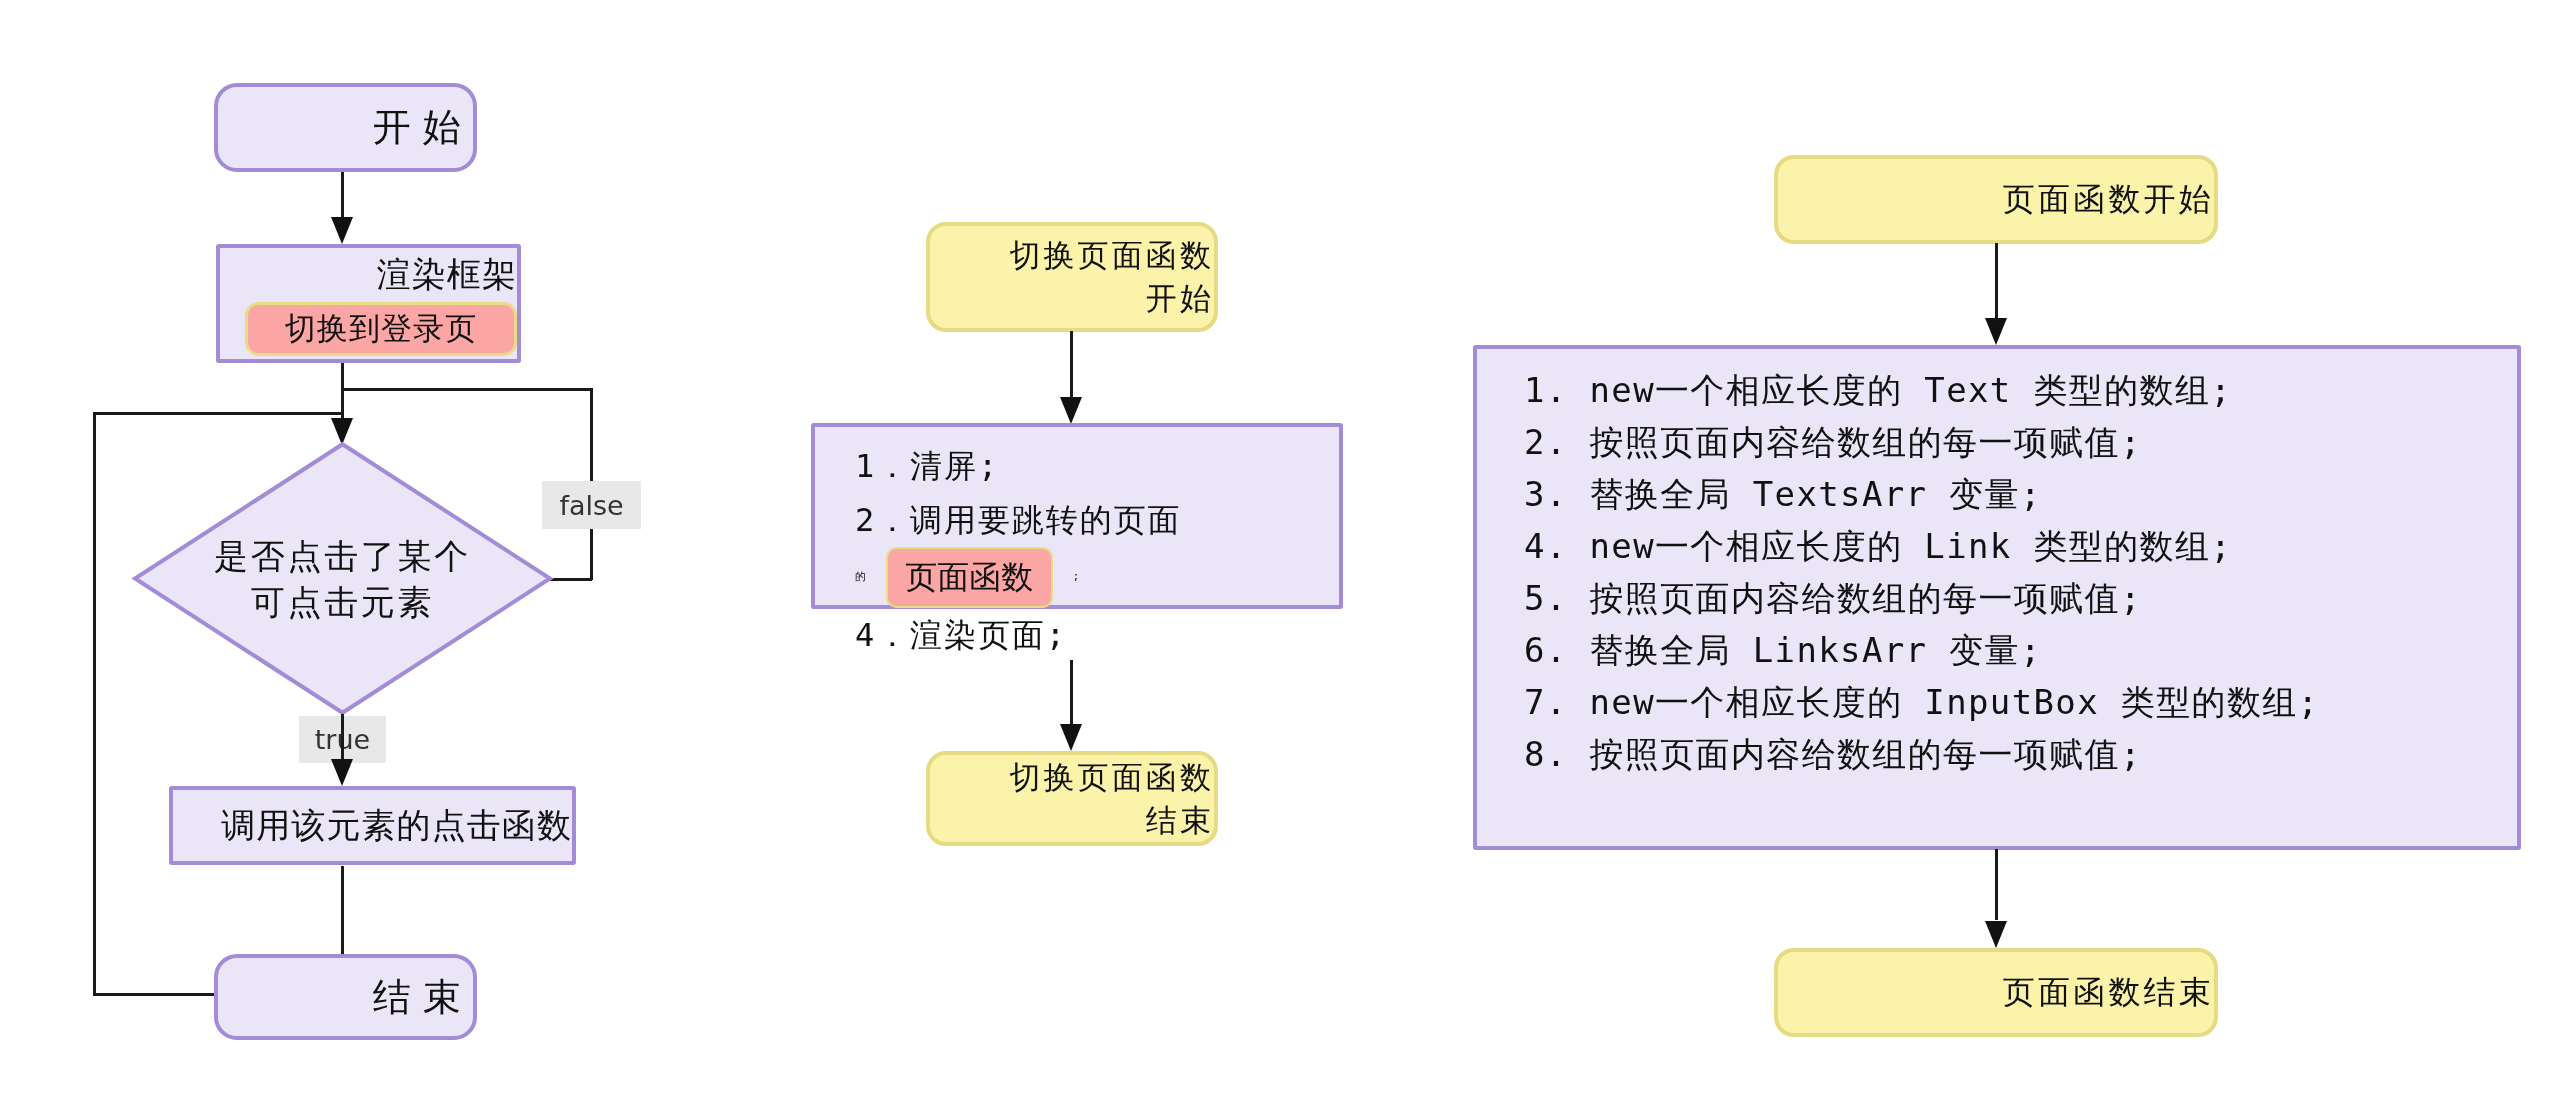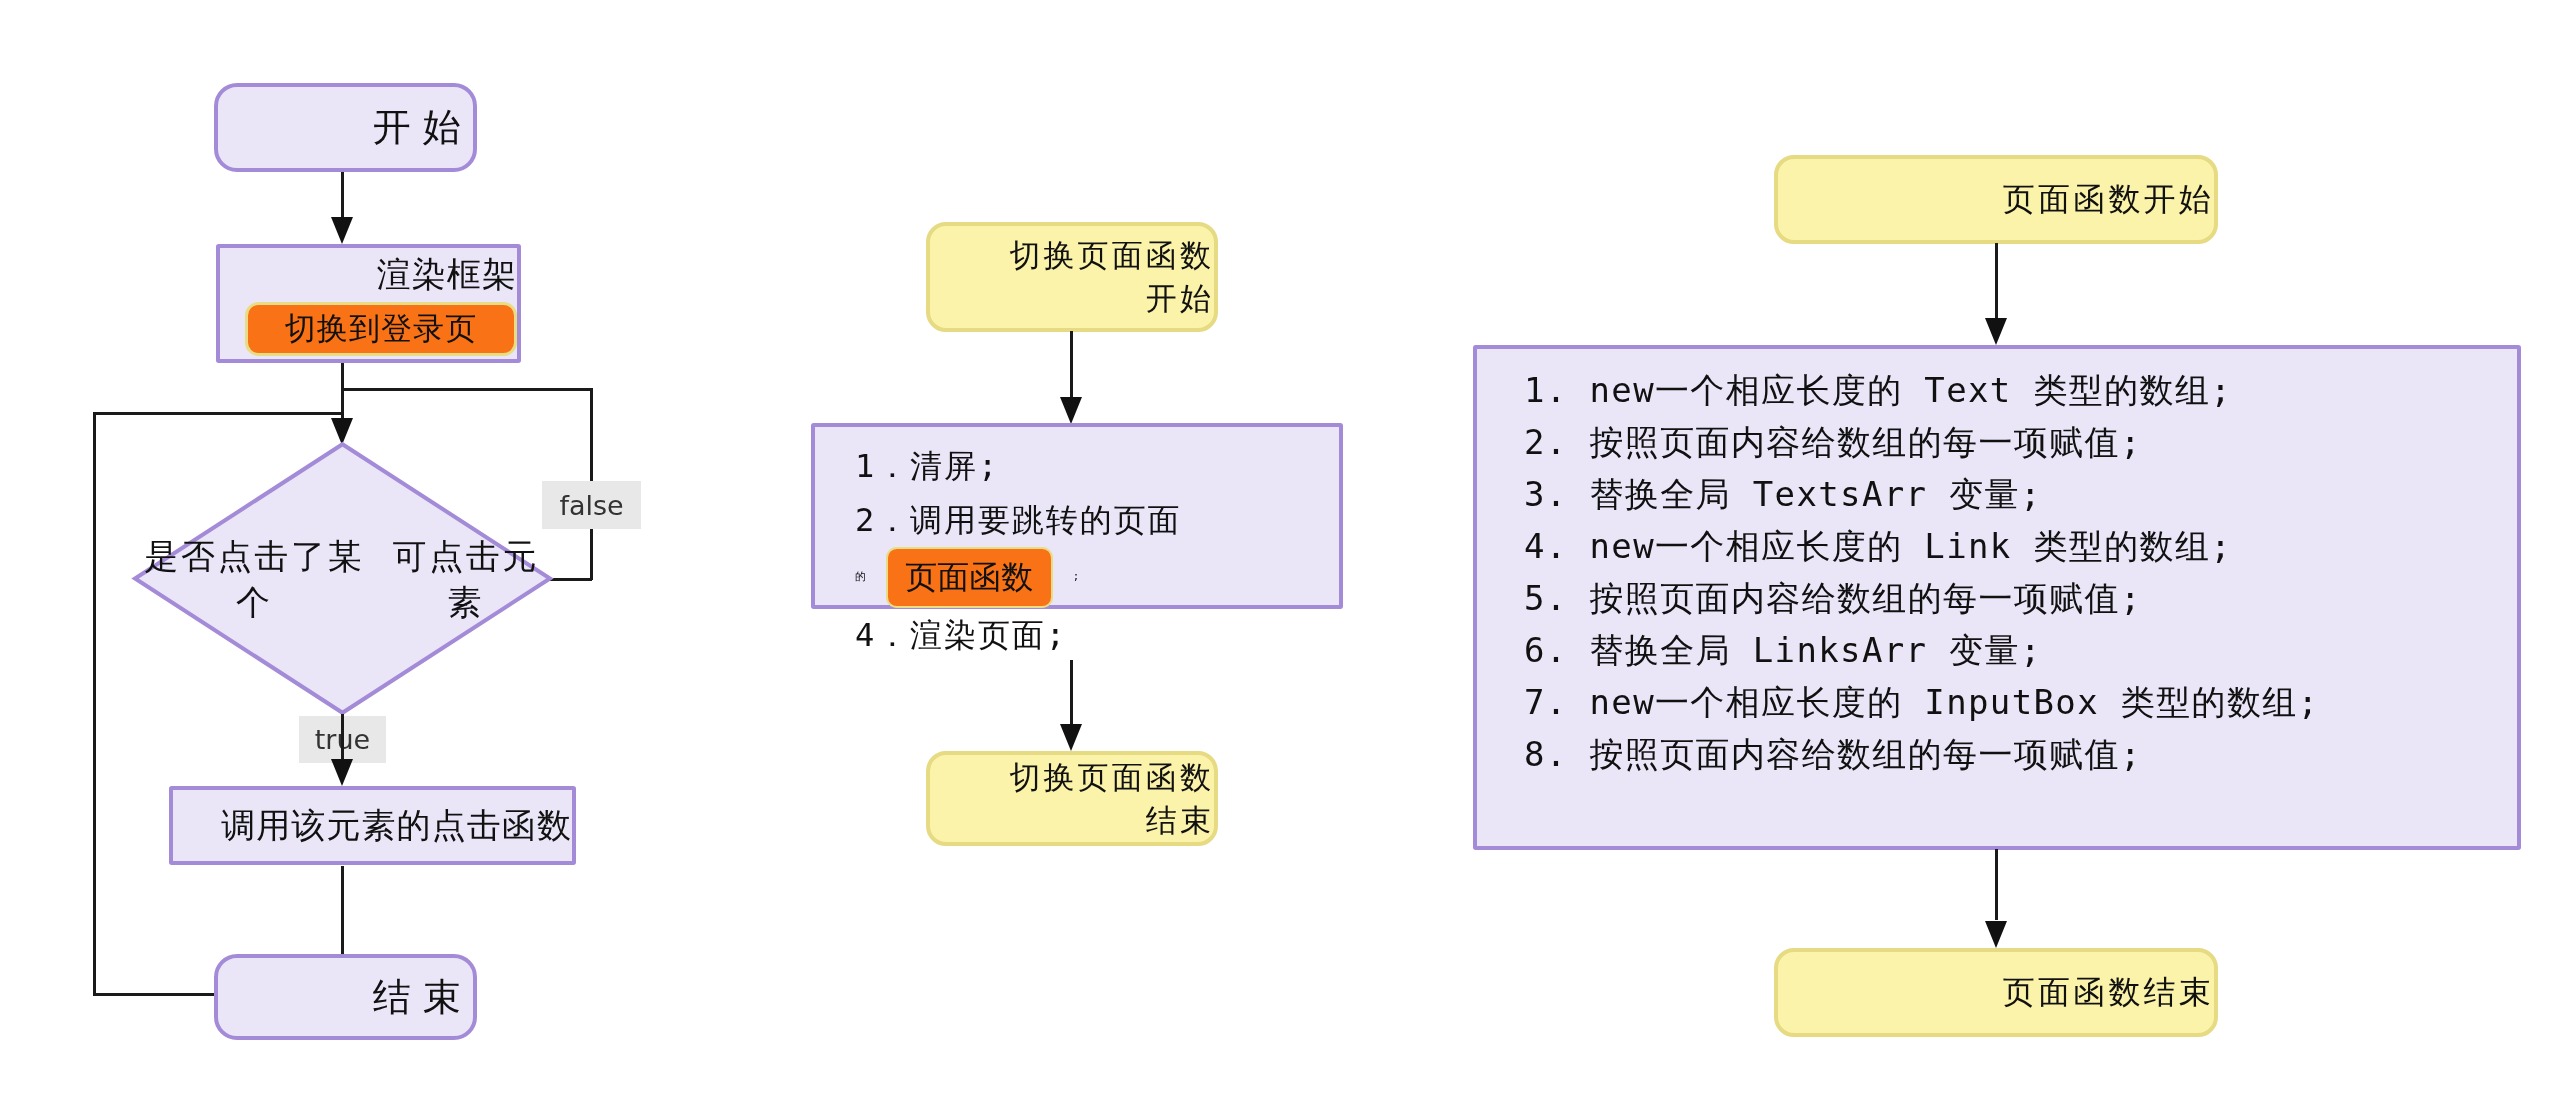--- a/index.html
+++ b/index.html
@@ -16,21 +16,21 @@
   }
   .lav{background:#EAE6F8;border:4px solid #A48BD8;}
   .round{border-radius:23px;}
   .rect{border-radius:2.7px;margin-left:26px;}
   .yellow{background:#FAF3A9;border:4px solid #E6DA82;border-radius:20px;}
   .term{letter-spacing:0.32em;text-indent:0.32em;font-size:38px;}
   .f50{font-size:34px;}
   .f48{font-size:32px;}
   .f46{font-size:31px;line-height:43px;}
   .chip{
-    background:#f97316;border:3.4px solid #E8DC85;border-radius:13.4px;
+    background:#fca5a5;border:3.4px solid #E8DC85;border-radius:13.4px;
     display:flex;align-items:center;justify-content:center;
   }
   .hline{position:absolute;height:2.7px;background:#1A1A1A;}
   .vline{position:absolute;width:2.7px;background:#1A1A1A;}
   .arrow-down{
     position:absolute;width:0;height:0;
     border-left:11.4px solid transparent;border-right:11.4px solid transparent;
     border-top:27px solid #111;
   }
   .edge-label{
@@ -42,21 +42,21 @@
     position:absolute;box-sizing:border-box;background:#EAE6F8;border:4px solid #A48BD8;
     font-family:"DejaVu Sans Mono","DejaVu Sans",monospace;
     color:#111;border-radius:2.7px;
   }
   .steps .line{white-space:nowrap;}
   .mid-steps .line{line-height:54px;font-size:32px;letter-spacing:0.06em;}
   .big-steps .line{line-height:52px;font-size:34px;letter-spacing:0.04em;}
   .inline-row{display:flex;align-items:center;line-height:54px;}
   .inline-chip{font-size:32px;padding:1.3px 17.5px;margin:0 20px;border-width:2.7px;border-radius:10.8px;}
   .diamond-text{
-    position:absolute;display:flex;flex-direction:row;align-items:center;justify-content:center;
+    position:absolute;display:flex;flex-direction:column;align-items:center;justify-content:center;
     text-align:center;font-size:34px;line-height:46px;letter-spacing:0.08em;
   }
 </style>
 </head>
 <body>
 
 <div class="abs" style="left:0;top:0;width:739px;height:1104px;">
 
   <div class="node lav round term" style="left:214px;top:83px;width:263px;height:89px;">
     <span>开始</span>

